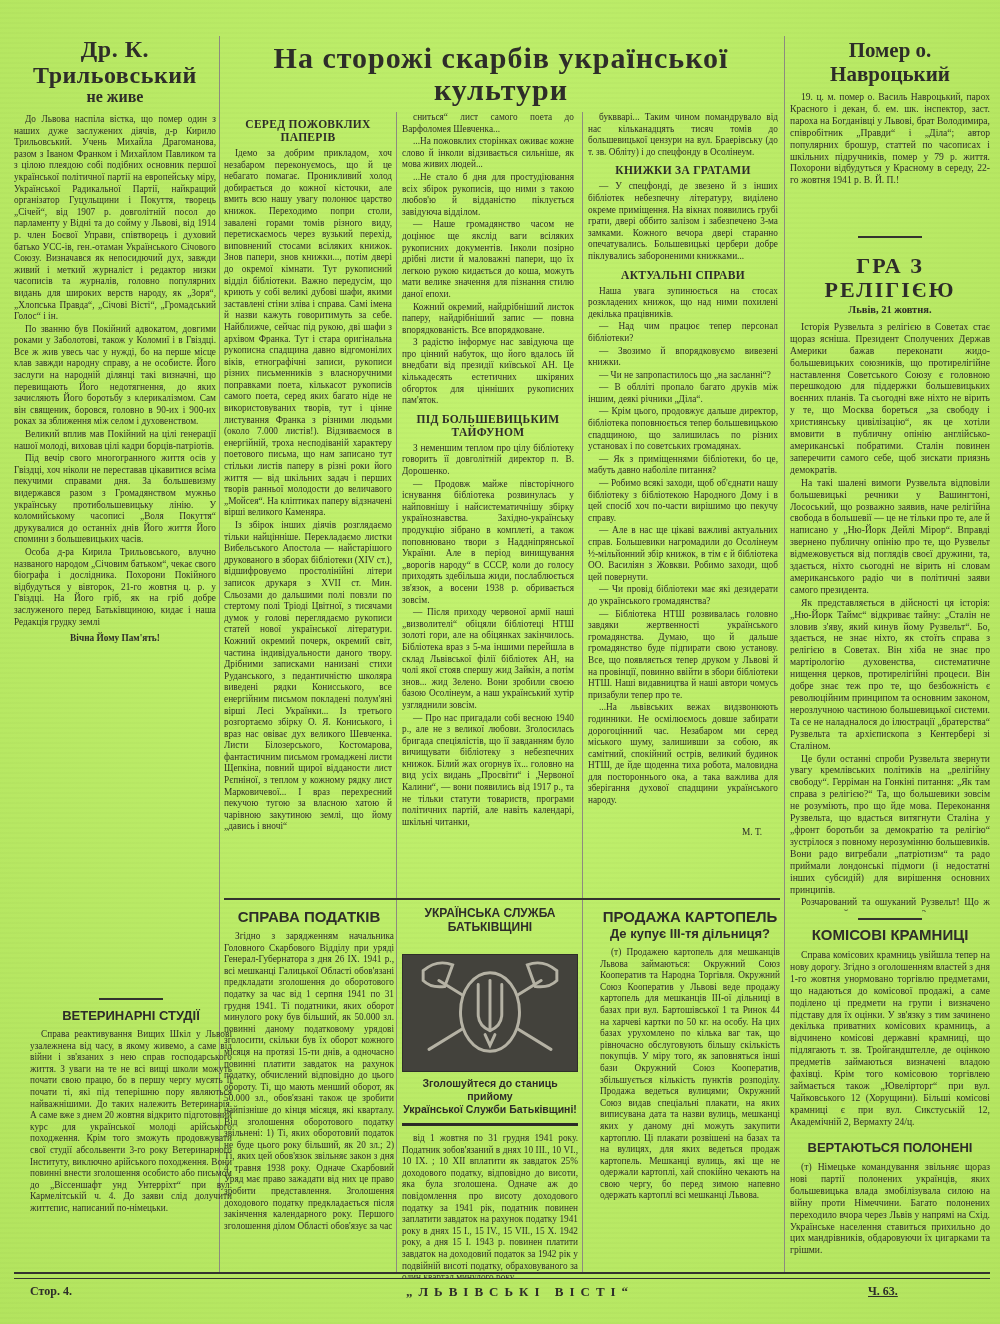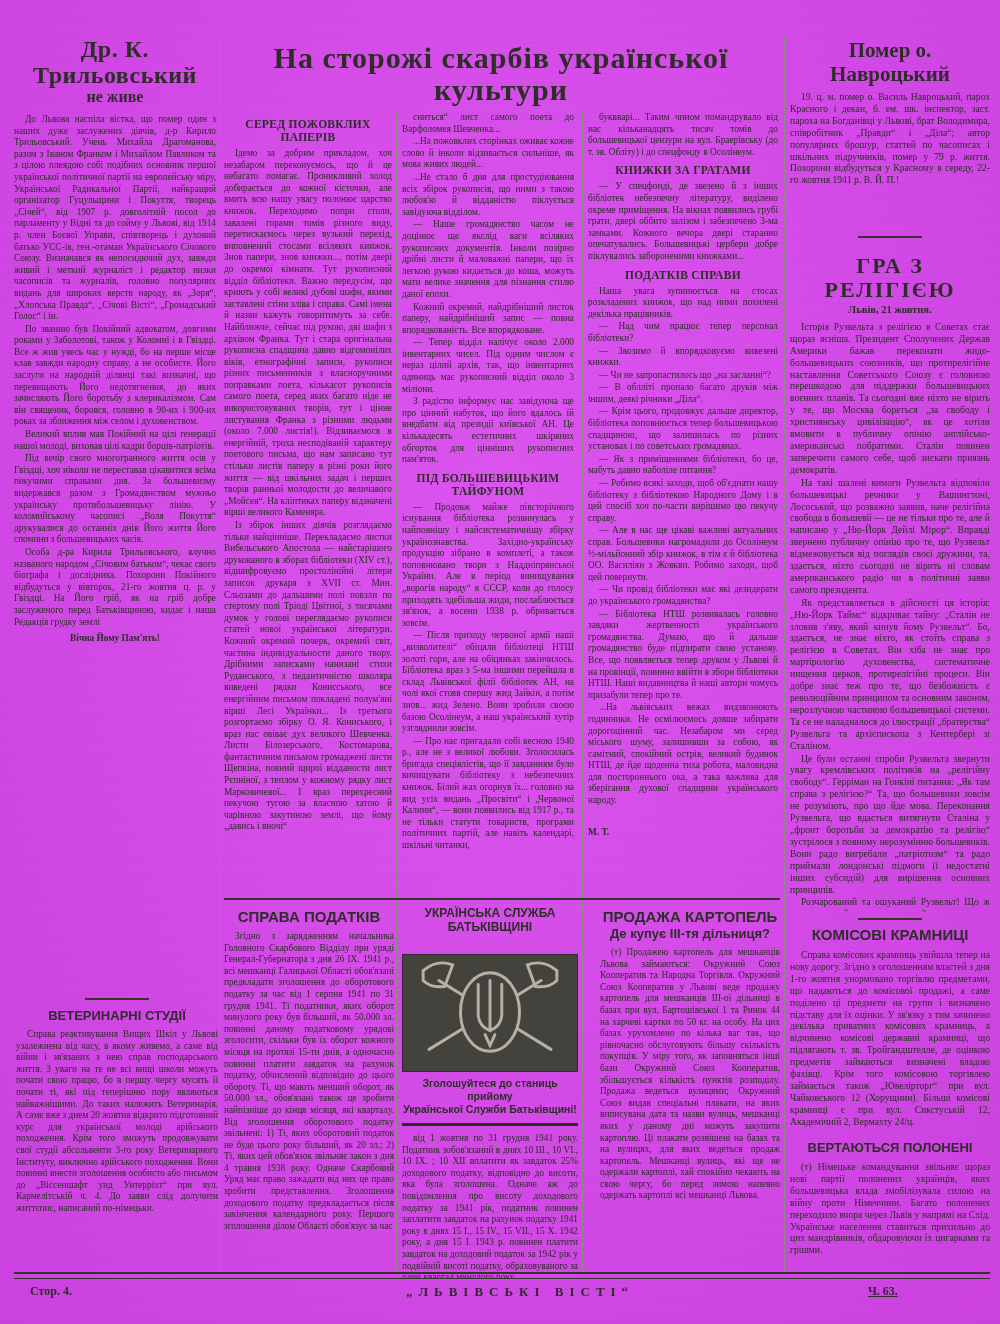--- a/index.html
+++ b/index.html
@@ -1,27 +1,27 @@
 <!DOCTYPE html>
 <html><head>
 <meta charset="utf-8">
 <style>
   html,body{margin:0;padding:0;background:#98958c;}
-  .page{position:relative;width:1000px;height:1324px;margin:0 auto;background:#d946ef;
+  .page{position:relative;width:1000px;height:1324px;margin:0 auto;background:#bef264;
         font-family:"Liberation Serif",serif;color:#2e2d29;overflow:hidden;}
   .page::before{content:"";position:absolute;inset:0;pointer-events:none;
         background:radial-gradient(ellipse at 50% 38%,rgba(255,255,255,.08),rgba(0,0,0,.06)),
         repeating-linear-gradient(0deg,rgba(0,0,0,.015) 0 2px,transparent 2px 5px);}
   .abs{position:absolute;overflow:hidden;}
   .vrule{position:absolute;width:1px;background:#8d8a80;}
   .body-col{font-size:9.3px;line-height:11.6px;text-align:justify;}
   .blk-p{text-indent:11px;margin:0 0 1px 0;}
   .blk-h{font-weight:700;text-align:center;text-indent:0;font-size:11.5px;line-height:13px;
          margin:6px 0 4px 0;letter-spacing:.3px;}
-  .blk-sig{text-align:left;font-weight:700;padding-right:16px;margin-top:20px;}
+  .blk-sig{text-align:right;font-weight:400;padding-right:16px;margin-top:20px;}
   .blk-c{text-align:center;font-weight:700;text-indent:0;margin-top:5px;}
   .t1{font-size:24px;font-weight:700;text-align:center;line-height:26px;letter-spacing:.5px;}
   .t2{font-size:16px;font-weight:700;text-align:center;line-height:18px;margin-bottom:8px;}
   .main-h{font-size:30px;font-weight:700;text-align:center;line-height:32px;letter-spacing:1px;}
   .r-h1{font-size:21px;font-weight:700;text-align:center;line-height:24px;margin-bottom:5px;}
   .r-h2{font-size:22px;font-weight:700;text-align:center;line-height:24px;letter-spacing:2px;margin:16px 0 2px;}
   .dateline{text-align:center;font-weight:700;font-size:10.5px;margin:2px 0 5px;}
   .sans-h{font-family:"Liberation Sans",sans-serif;font-weight:700;text-align:center;}
   .h15{font-size:15px;line-height:17px;margin-bottom:6px;}
   .h13{font-size:13px;line-height:15px;margin-bottom:6px;}
@@ -52,21 +52,21 @@
     <div>
         <div class="blk-p">До Львова наспіла вістка, що помер один з наших дуже заслужених діячів, д-р Кирило Трильовський. Учень Михайла Драгоманова, разом з Іваном Франком і Михайлом Павликом та з цілою плеядою собі подібних основник першої української політичної партії на европейську міру, Української Радикальної Партії, найкращий організатор Гуцульщини і Покуття, творець „Січей“, від 1907 р. довголітній посол до парламенту у Відні та до сойму у Львові, від 1914 р. член Боєвої Управи, співтворець і духовий батько УСС-ів, ген.-отаман Українського Січового Союзу. Визначався як непосидючий дух, завжди живий і меткий журналіст і редактор низки часописів та журналів, головно популярних видань для широких верств народу, як „Зоря“, „Хлопська Правда“, „Січові Вісті“, „Громадський Голос“ і ін.</div>
         <div class="blk-p">По званню був Покійний адвокатом, довгими роками у Заболотові, також у Коломиї і в Гвіздці. Все ж жив увесь час у нужді, бо на перше місце клав завжди народну справу, а не особисте. Його заслуги на народній ділянці такі визначні, що перевищають Його недотягнення, до яких зачисляють Його боротьбу з клерикалізмом. Сам він священик, боровся, головно в 90-их і 900-их роках за зближення між селом і духовенством.</div>
         <div class="blk-p">Великий вплив мав Покійний на цілі генерації нашої молоді, виховав цілі кадри борців-патріотів.</div>
         <div class="blk-p">Під вечір свого многогранного життя осів у Гвіздці, хоч ніколи не переставав цікавитися всіма пекучими справами дня. За большевизму видержався разом з Громадянством мужньо українську протибольшевицьку лінію. У коломийському часописі „Воля Покуття“ друкувалися до останніх днів Його життя Його спомини з большевицьких часів.</div>
         <div class="blk-p">Особа д-ра Кирила Трильовського, влучно названого народом „Січовим батьком“, чекає свого біографа і дослідника. Похорони Покійного відбудуться у вівторок, 21-го жовтня ц. р. у Гвіздці. На Його гріб, як на гріб добре заслуженого перед Батьківщиною, кидає і наша Редакція грудку землі</div>
         <div class="blk-c">Вічна Йому Пам'ять!</div>
       </div>
   </section>
 
-  <section class="abs body-col" style="left:16px;top:992px;width:202px;height:286px;">
+  <section class="abs body-col" style="left:30px;top:992px;width:202px;height:286px;">
     <div class="divider"></div>
     <div class="sans-h h13">ВЕТЕРИНАРНІ СТУДІЇ</div>
     <div>
         <div class="blk-p">Справа реактивування Вищих Шкіл у Львові узалежнена від часу, в якому живемо, а саме від війни і зв'язаних з нею справ господарського життя. З уваги на те не всі вищі школи можуть почати свою працю, бо в першу чергу мусять її почати ті, які під теперішню пору являються найважнішими. До таких належить Ветеринарія. А саме вже з днем 20 жовтня відкрито підготовний курс для української молоді арійського походження. Крім того зможуть продовжувати свої студії абсольвенти 3-го року Ветеринарного Інституту, виключно арійського походження. Вони повинні внести зголошення особисто або письмом до „Віссеншафт унд Унтерріхт“ при вул. Кармелітській ч. 4. До заяви слід долучити життєпис, написаний по-німецьки.</div>
       </div>
   </section>
 
   <header class="abs" style="left:222px;top:42px;width:558px;height:66px;">
     <div class="main-h">На сторожі скарбів української культури</div>
 
@@ -76,32 +76,32 @@
       <div class="blk-h">СЕРЕД ПОЖОВКЛИХ ПАПЕРІВ</div>
       <div class="blk-p">Ідемо за добрим прикладом, хоч незабаром переконуємось, що й це небагато помагає. Проникливий холод добирається до кожної кісточки, але вмить всю нашу увагу полонює царство книжок. Переходимо попри столи, завалені горами томів різного виду, перетискаємось через вузький перехід, виповнений стосами всіляких книжок. Знов папери, знов книжки..., потім двері до окремої кімнати. Тут рукописний відділ бібліотеки. Важно передусім, що криють у собі великі дубові шафи, якими заставлені стіни зліва і справа. Самі імена й назви кажуть говоритимуть за себе. Найближче, сейчас під рукою, дві шафи з архівом Франка. Тут і стара оригінальна рукописна спадщина давно відгомонілих віків, етнографічні записи, рукописи різних письменників з власноручними поправками поета, кількасот рукописів самого поета, серед яких багато ніде не використовуваних творів, тут і цінне листування Франка з різними людьми (около 7.000 листів!). Відзиваємося в енергійній, троха несподіваній характеру поетового письма, що нам записано тут стільки листів паперу в різні роки його життя — від шкільних задач і перших творів ранньої молодости до величавого „Мойсея“. На кліптиках паперу відзначені вірші великого Каменяра.</div>
       <div class="blk-p">Із збірок інших діячів розглядаємо тільки найцінніше. Перекладаємо листки Вибельського Апостола — найстарішого друкованого в зборах бібліотеки (XIV ст.), відшифровуємо простолінійні літери записок друкаря з XVII ст. Мин. Сльозами до дальшими полі повзли по стертому полі Тріоді Цвітної, з тисячами думок у голові переглядаємо рукописи статей нової української літератури. Кожний окремий почерк, окремий світ, частина індивідуальности даного твору. Дрібними записками нанизані стихи Руданського, з педантичністю школяра виведені рядки Конисського, все енергійним письмом покладені полум'яні вірші Лесі Українки... Із третього розгортаємо збірку О. Я. Кониського, і враз нас овіває дух великого Шевченка. Листи Білозерського, Костомарова, фантастичним письмом громаджені листи Щепкіна, повний щирої відданости лист Рєпніної, з теплом у кожному рядку лист Марковичевої... І враз перехресний пекучою тугою за власною хатою й чарівною закутиною землі, що йому „давись і вночі“</div>
     </section>
   <section class="abs body-col" style="left:402px;top:112px;width:172px;height:784px;">
       <div class="blk-p">сниться“ лист самого поета до Варфоломея Шевченка...</div>
       <div class="blk-p">...На пожовклих сторінках оживає кожне слово й інколи відзивається сильніше, як мова живих людей...</div>
       <div class="blk-p">...Не стало б дня для простудіювання всіх збірок рукописів, що ними з такою любов'ю й відданістю піклується завідуюча відділом.</div>
       <div class="blk-p">— Наше громадянство часом не доцінює ще якслід ваги всіляких рукописних документів. Інколи позірно дрібні листи й маловажні папери, що їх легкою рукою кидається до коша, можуть мати велике значення для пізнання стилю даної епохи.</div>
       <div class="blk-p">Кожний окремий, найдрібніший листок паперу, найдрібніший запис — повна впорядкованість. Все впорядковане.</div>
-      <div class="blk-p">— Тепер відділ налічує около 2.000 інвентарних чисел. Під одним числом є нераз цілий архів, так, що інвентарних одиниць має рукописний відділ около 3 міліони.</div>
       <div class="blk-p">З радістю інформує нас завідуюча ще про цінний набуток, що його вдалось їй внедбати від президії київської АН. Це кількадесять естетичних шкіряних обгорток для цінніших рукописних пам'яток.</div>
       <div class="blk-h">ПІД БОЛЬШЕВИЦЬКИМ ТАЙФУНОМ</div>
+      <div class="blk-p">З неменшим теплом про цілу бібліотеку говорить її довголітній директор п. В. Дорошенко.</div>
       <div class="blk-p">— Продовж майже півсторічного існування бібліотека розвинулась у найповнішу і найсистематичнішу збірку українознавства. Західно-українську продукцію зібрано в комплеті, а також поповнювано твори з Наддніпрянської України. Але в період винищування „ворогів народу“ в СССР, коли до голосу приходять здебільша жиди, послаблюється зв'язок, а восени 1938 р. обривається зовсім.</div>
       <div class="blk-p">— Після приходу червоної армії наші „визволителі“ обіцяли бібліотеці НТШ золоті гори, але на обіцянках закінчилось. Бібліотека враз з 5-ма іншими перейшла в склад Львівської філії бібліотек АН, на чолі якої стояв спершу жид Зайкін, а потім знов... жид Зелено. Вони зробили своєю базою Осолінеум, а наш український хутір узгляднили зовсім.</div>
       <div class="blk-p">— Про нас пригадали собі весною 1940 р., але не з великої любови. Зголосилась бригада спеціялістів, що її завданням було вичищувати бібліотеку з небезпечних книжок. Білий жах огорнув їх... головно на вид усіх видань „Просвіти“ і „Червоної Калини“, — вони появились від 1917 р., та не тільки статути товариств, програми політичних партій, але навіть календарі, шкільні читанки,</div>
     </section>
   <section class="abs body-col" style="left:588px;top:112px;width:190px;height:784px;">
       <div class="blk-p">буквварі... Таким чином помандрувало від нас кільканадцять тисяч томів до большевицької цензури на вул. Браерівську (до т. зв. Обліту) і до спецфонду в Осолінеум.</div>
       <div class="blk-h">КНИЖКИ ЗА ГРАТАМИ</div>
       <div class="blk-p">— У спецфонді, де звезено й з інших бібліотек небезпечну літературу, виділено окреме приміщення. На вікнах появились грубі грати, двері оббито залізом і забезпечено 3-ма замками. Кожного вечора двері старанно опечатувались. Большевицькі цербери добре піклувались забороненими книжками...</div>
-      <div class="blk-h">ПОДАТКІВ СПРАВИ</div>
+      <div class="blk-h">АКТУАЛЬНІ СПРАВИ</div>
       <div class="blk-p">Наша увага зупинюється на стосах розкладених книжок, що над ними похилені декілька працівників.</div>
       <div class="blk-p">— Над чим працює тепер персонал бібліотеки?</div>
       <div class="blk-p">— Звозимо й впорядковуємо вивезені книжки.</div>
       <div class="blk-p">— Чи не запропастилось що „на засланні“?</div>
       <div class="blk-p">— В облліті пропало багато друків між іншим, деякі річники „Діла“.</div>
       <div class="blk-p">— Крім цього, продовжує дальше директор, бібліотека поповнюється тепер большевицькою спадщиною, що залишилась по різних установах і по советських громадянах.</div>
       <div class="blk-p">— Як з приміщеннями бібліотеки, бо це, мабуть давно наболіле питання?</div>
       <div class="blk-p">— Робимо всякі заходи, щоб об'єднати нашу бібліотеку з бібліотекою Народного Дому і в цей спосіб хоч по-части вирішимо цю пекучу справу.</div>
       <div class="blk-p">— Але в нас ще цікаві важливі актуальних справ. Большевики нагромадили до Осолінеум ½-мільйонний збір книжок, в тім є й бібліотека ОО. Василіян з Жовкви. Робимо заходи, щоб цей повернути.</div>
       <div class="blk-p">— Чи провід бібліотеки має які дезидерати до українського громадянства?</div>

